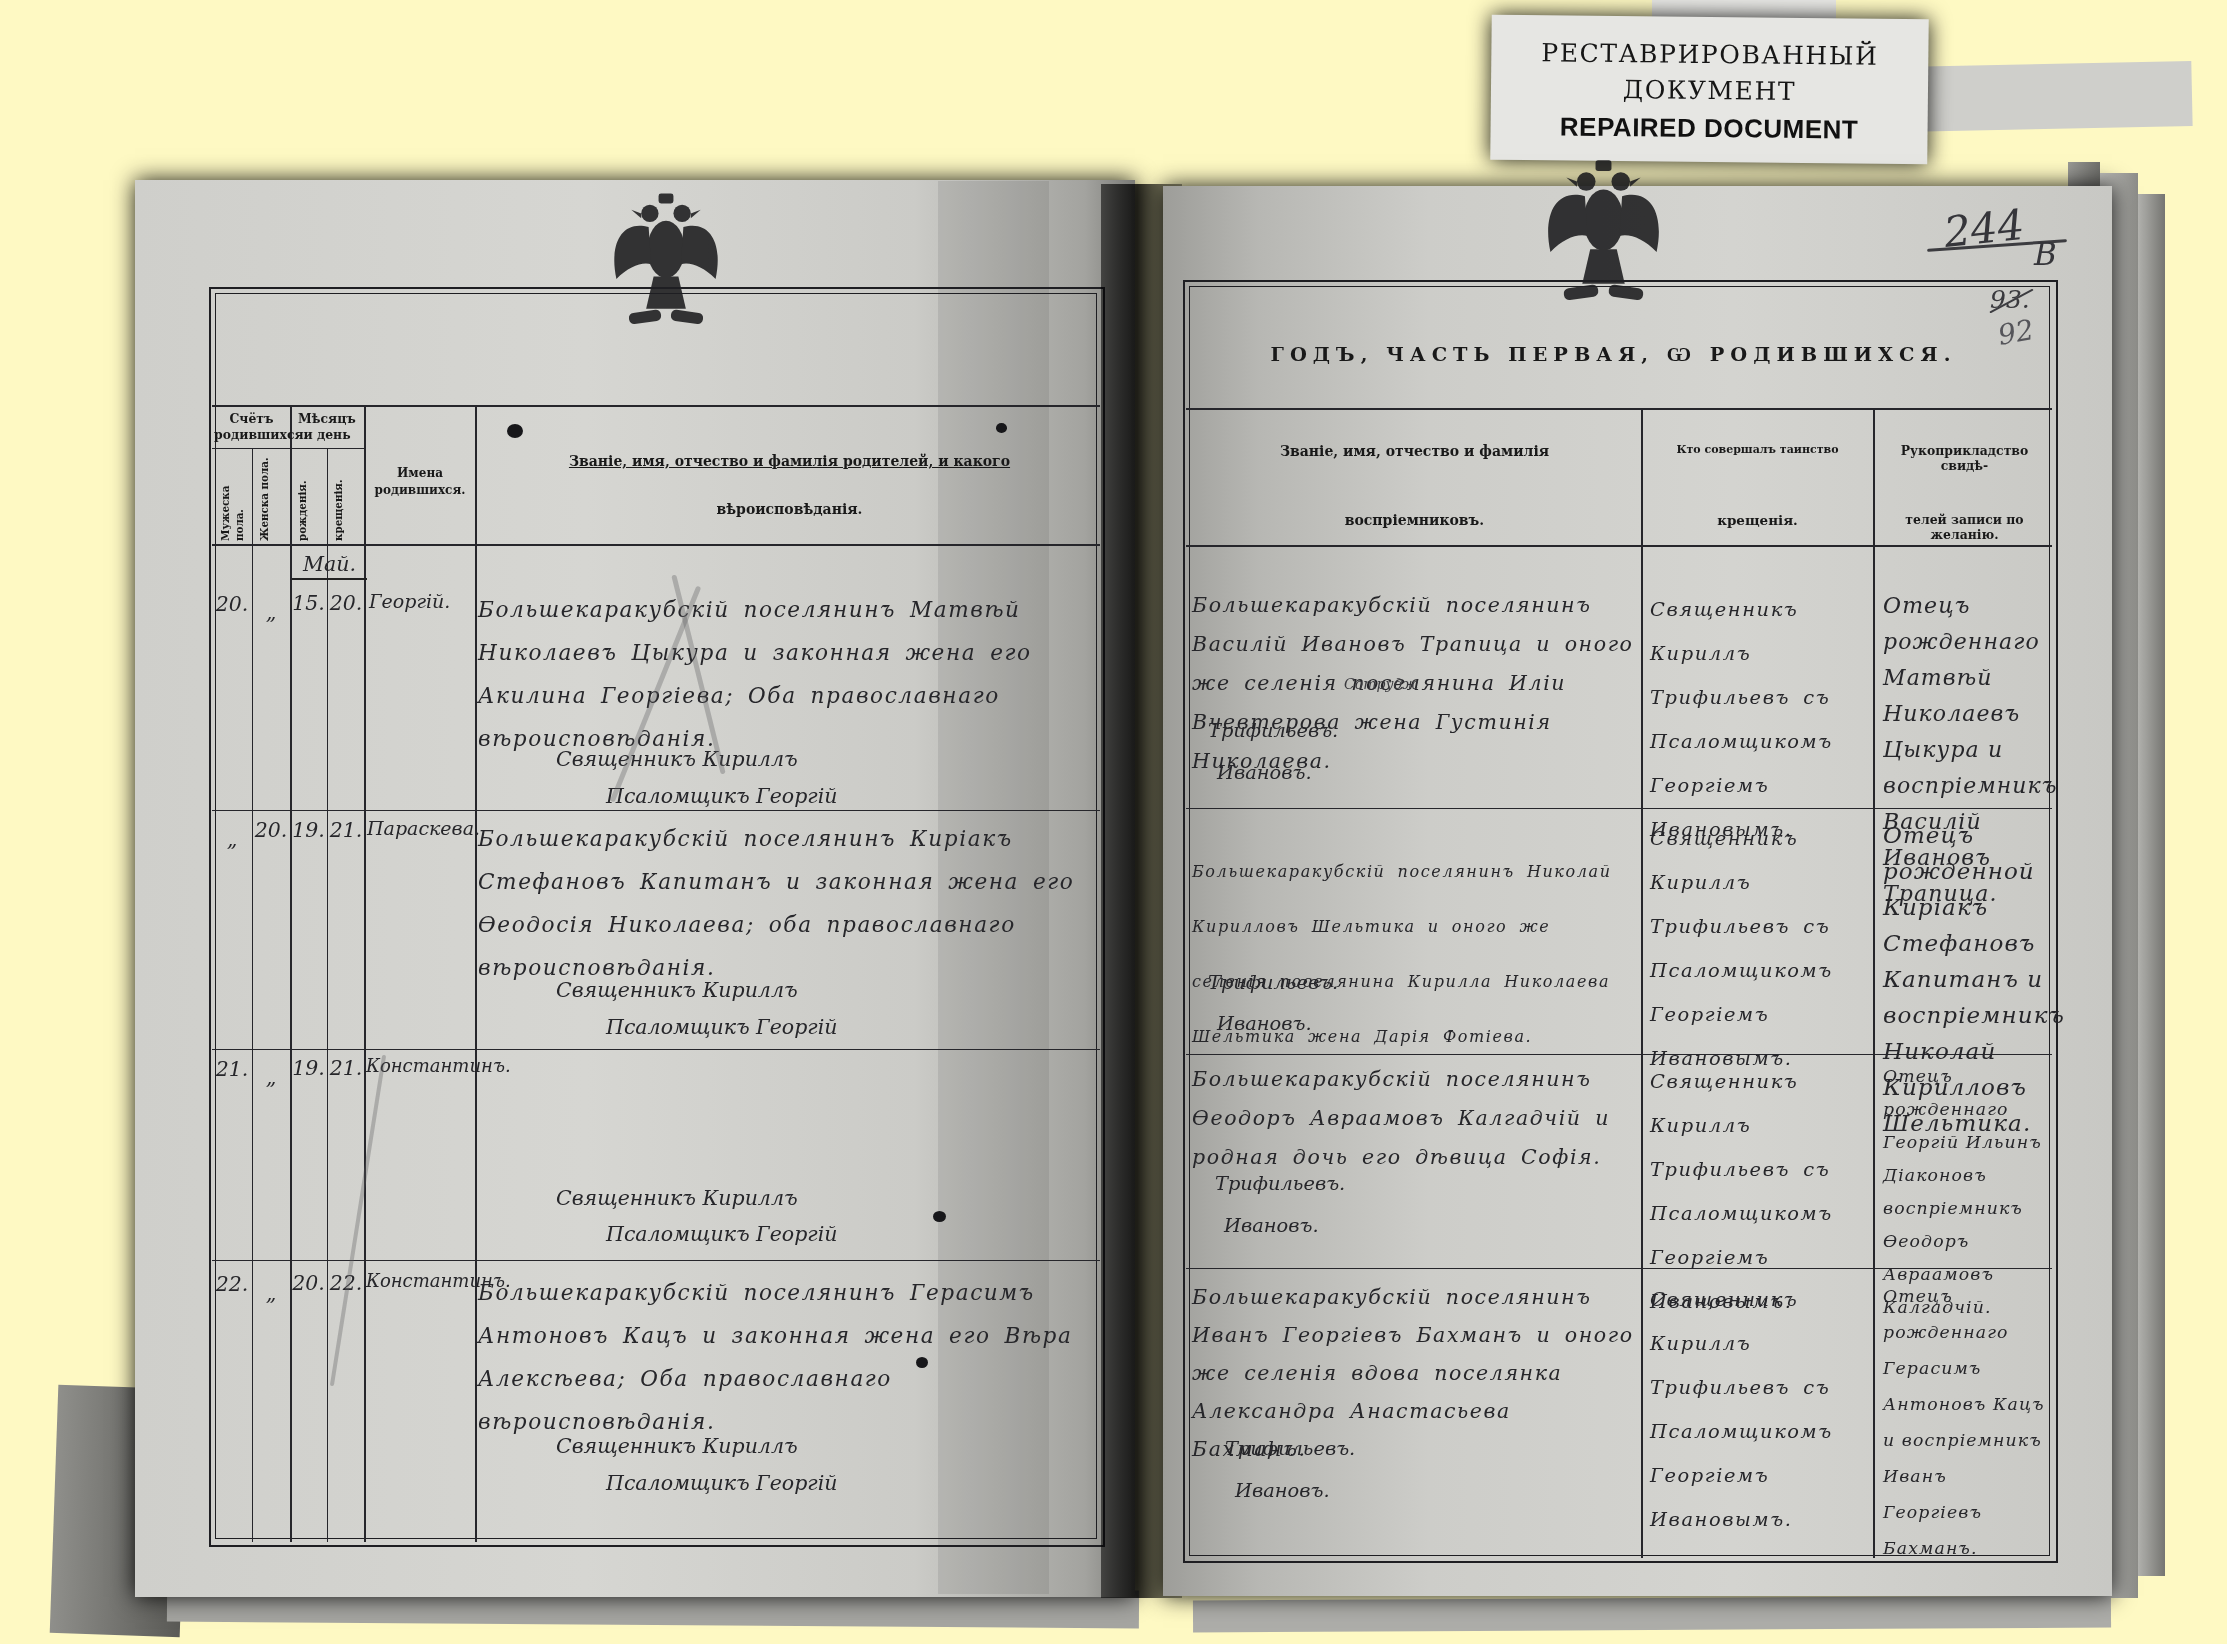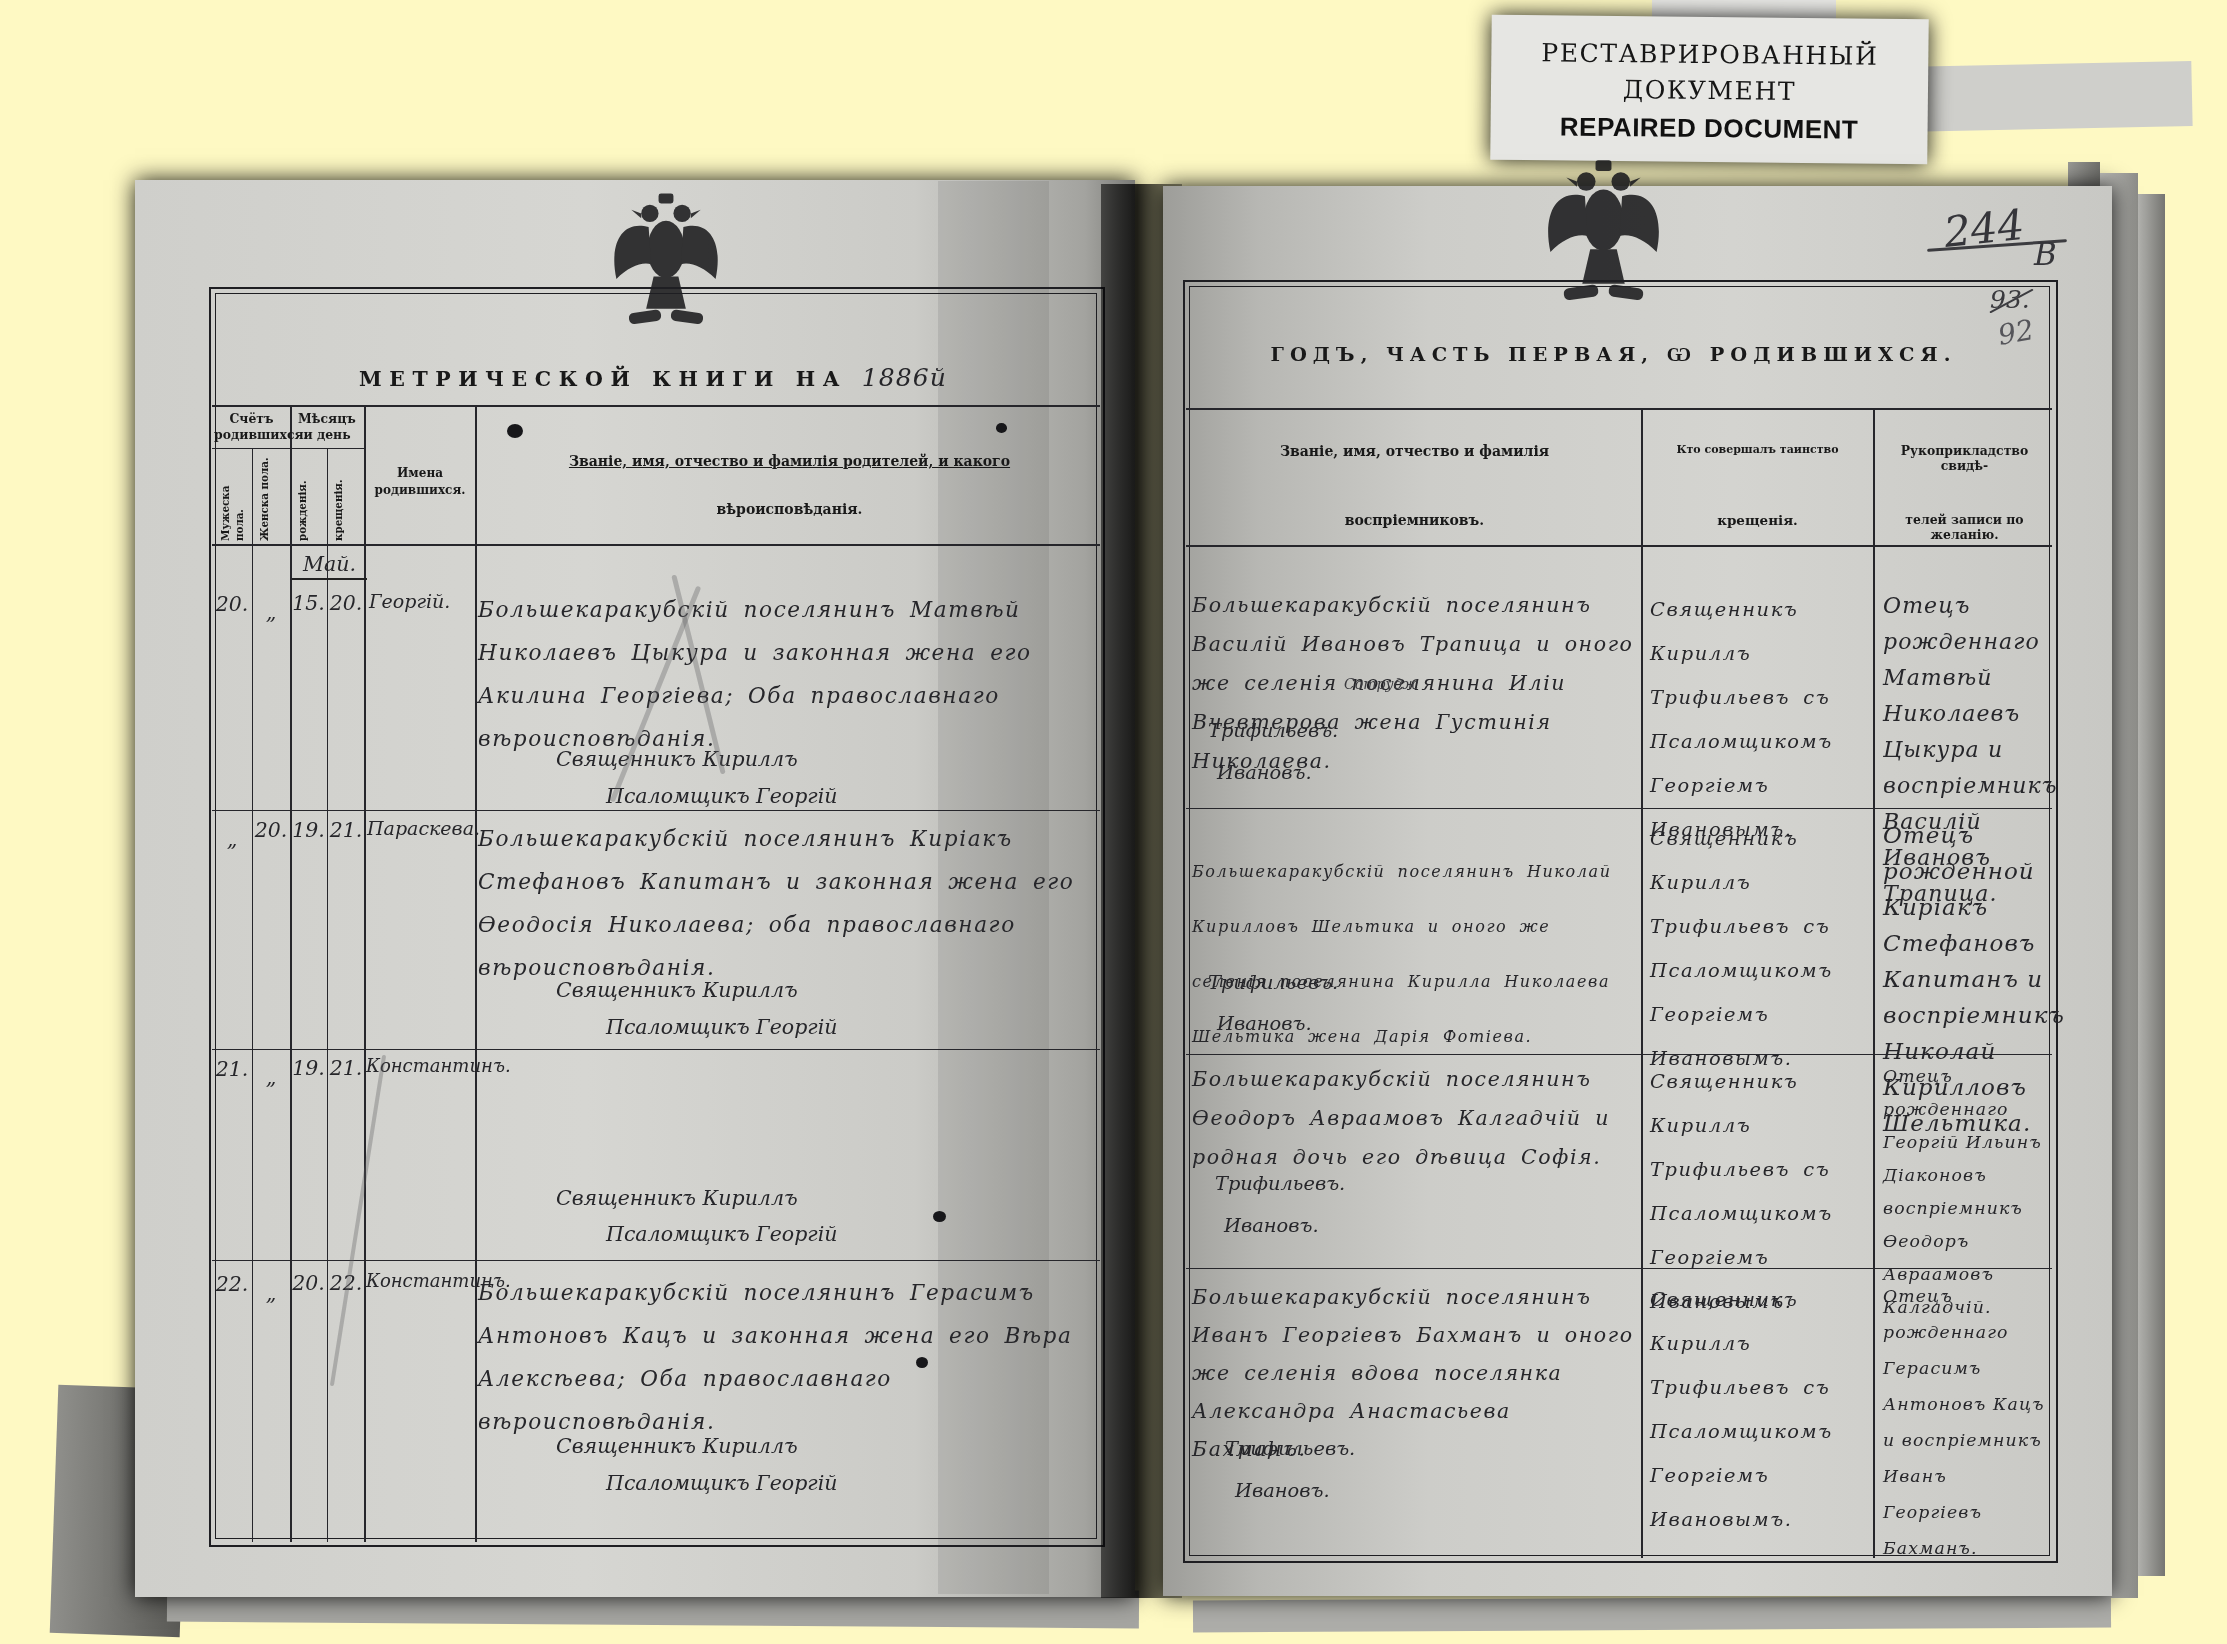--- a/index.html
+++ b/index.html
@@ -54,24 +54,20 @@
         <polygon points="70,17 78,14 70,21"></polygon>
       <ellipse cx="50" cy="46" rx="15" ry="23"></ellipse>
       <path d="M36,28 C14,22 4,42 10,70 C20,60 30,56 38,58 Z"></path>
       <path d="M64,28 C86,22 96,42 90,70 C80,60 70,56 62,58 Z"></path>
       <polygon points="40,68 60,68 66,94 34,94"></polygon>
       <rect x="20" y="96" width="26" height="9" rx="4" transform="rotate(-8 33 100)"></rect>
       <rect x="54" y="96" width="26" height="9" rx="4" transform="rotate(8 67 100)"></rect>
     </g>
   </svg>
 
-  <div class="abs printed center" style="left:302px;top:363px;width:702px;font-size:20.5px;letter-spacing:7.6px;">
-    <span>МЕТРИЧЕСКОЙ КНИГИ НА</span>
-    <span class="hw" style="font-size:25px;letter-spacing:1.1px;font-weight:400;">1886й</span>
-  </div>
 
   <div class="abs" style="left:209px;top:287px;width:892px;height:1256px;border:2.7px solid #1e1e22;"></div>
   <div class="abs" style="left:215px;top:293px;width:880px;height:1244px;border:1.1px solid #1e1e22;"></div>
 
   <div class="hline" style="left:212px;top:405px;width:888px;"></div>
   <div class="hline" style="left:212px;top:448px;width:153px;height:1.1px;"></div>
   <div class="hline" style="left:212px;top:544px;width:888px;"></div>
   <div class="hline" style="left:212px;top:810px;width:888px;height:1.1px;"></div>
   <div class="hline" style="left:212px;top:1049px;width:888px;height:1.1px;"></div>
   <div class="hline" style="left:212px;top:1260px;width:888px;height:1.1px;"></div>

